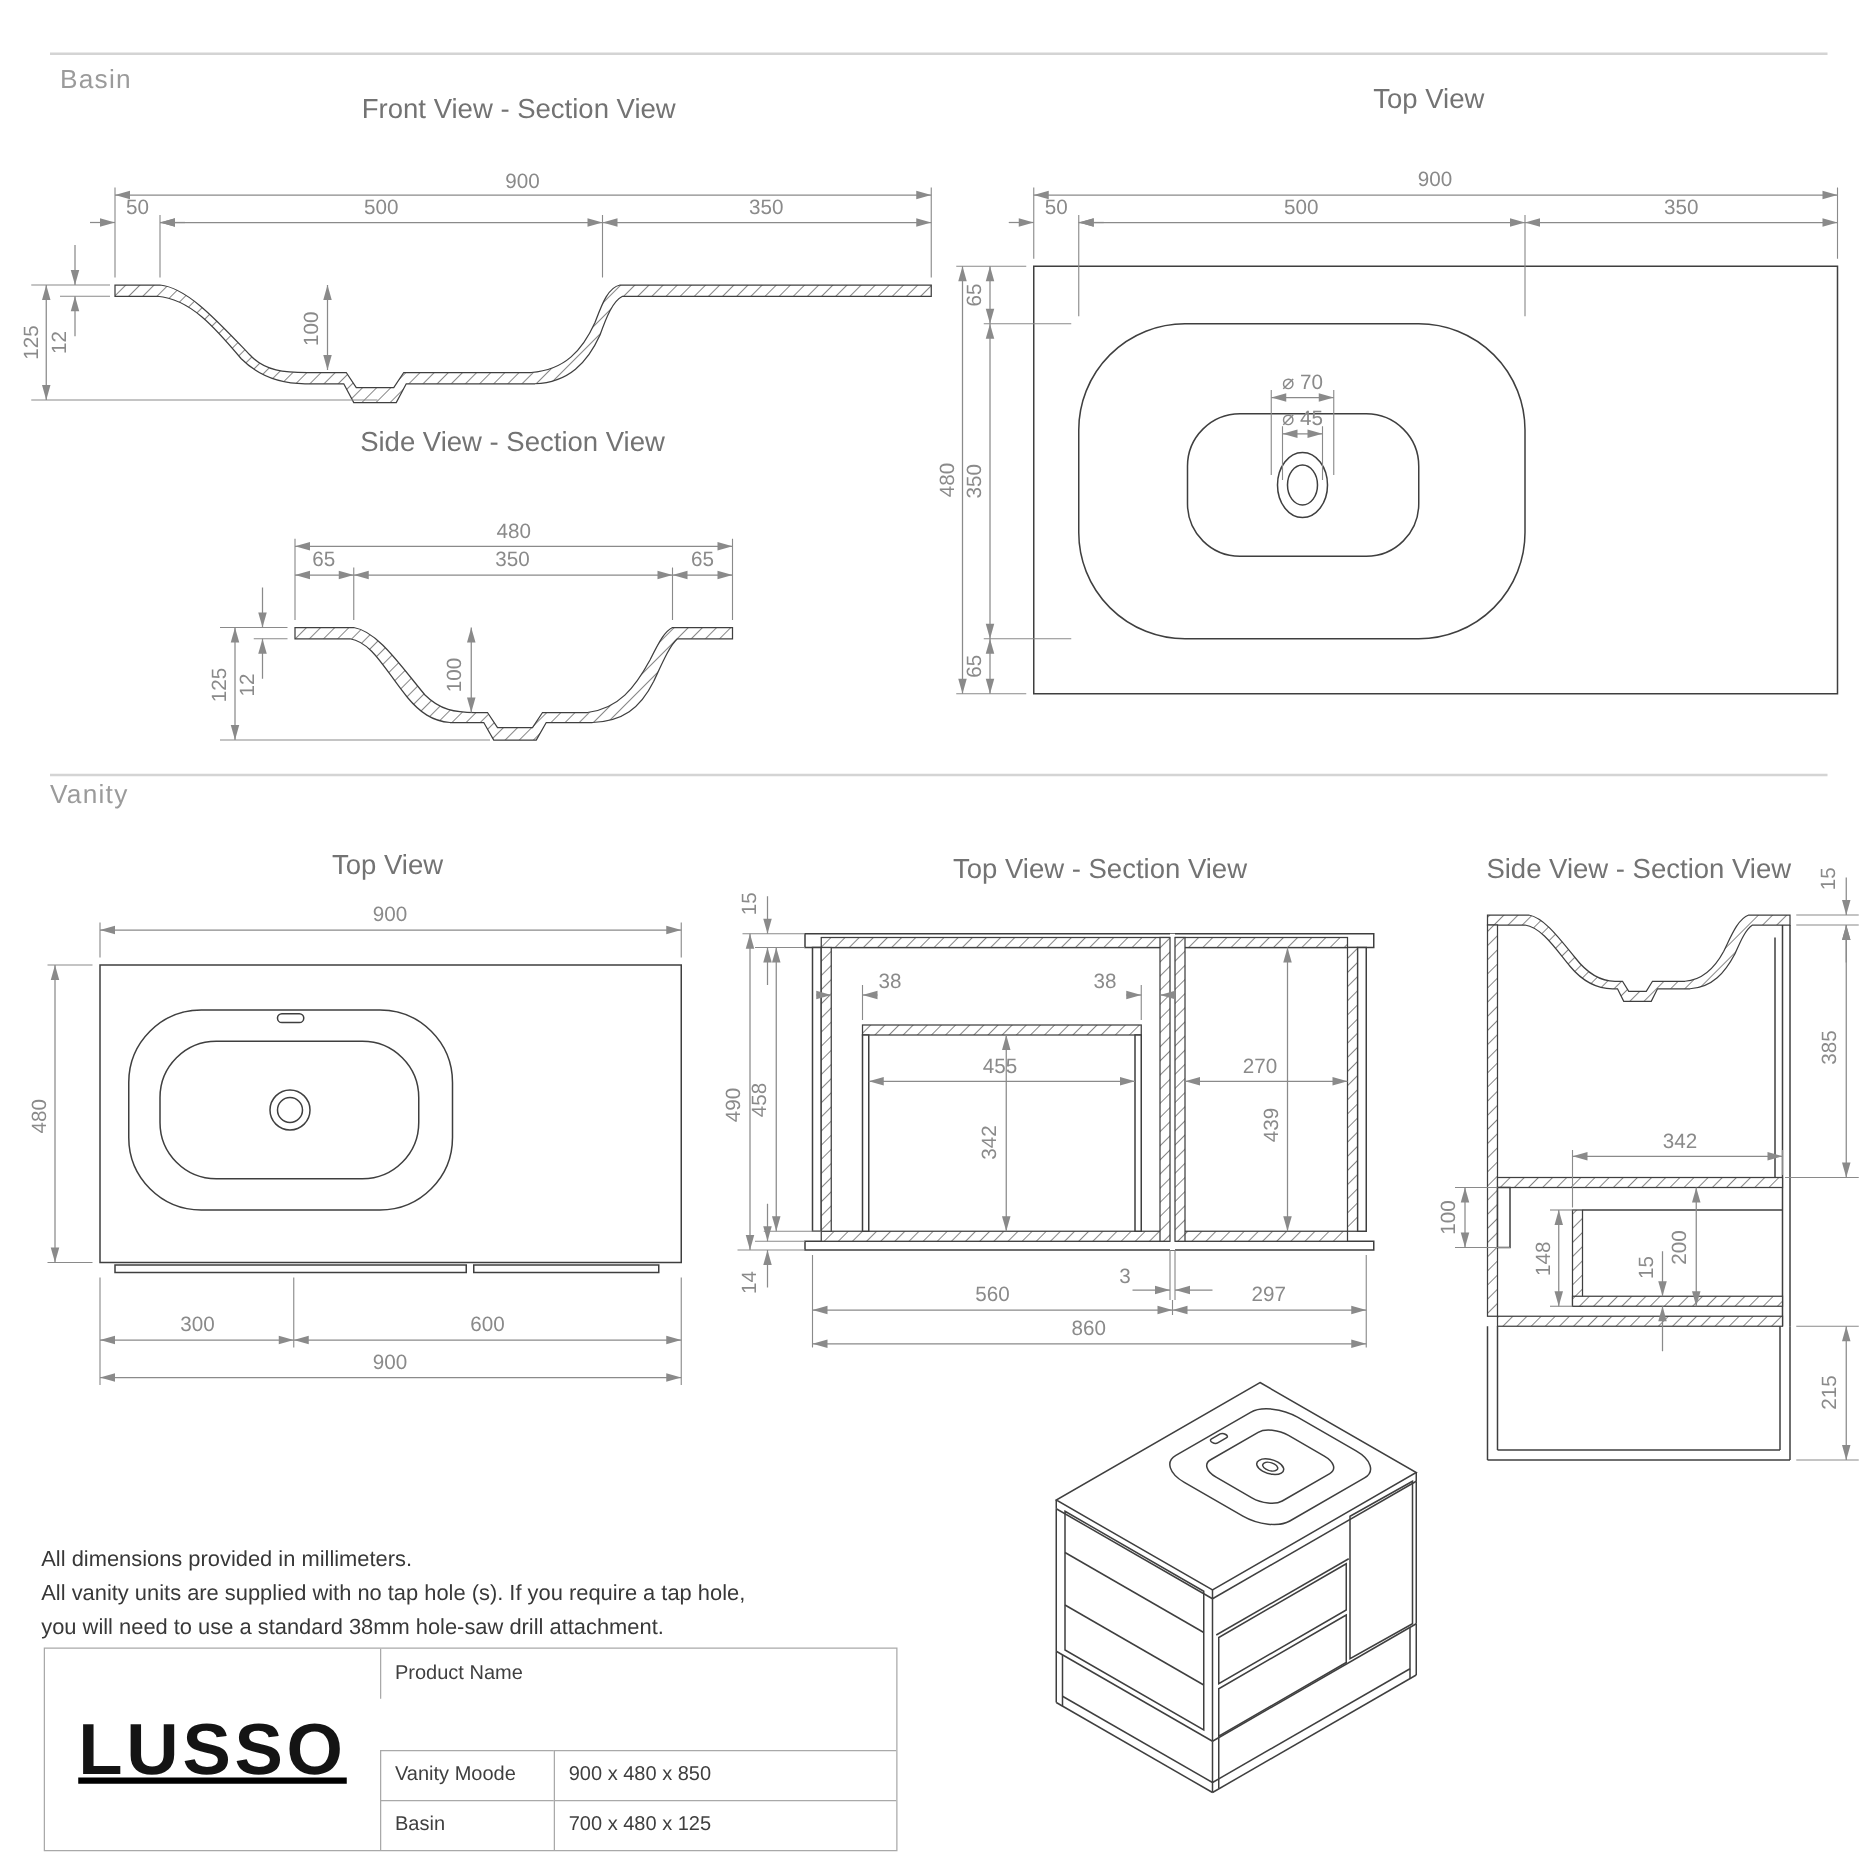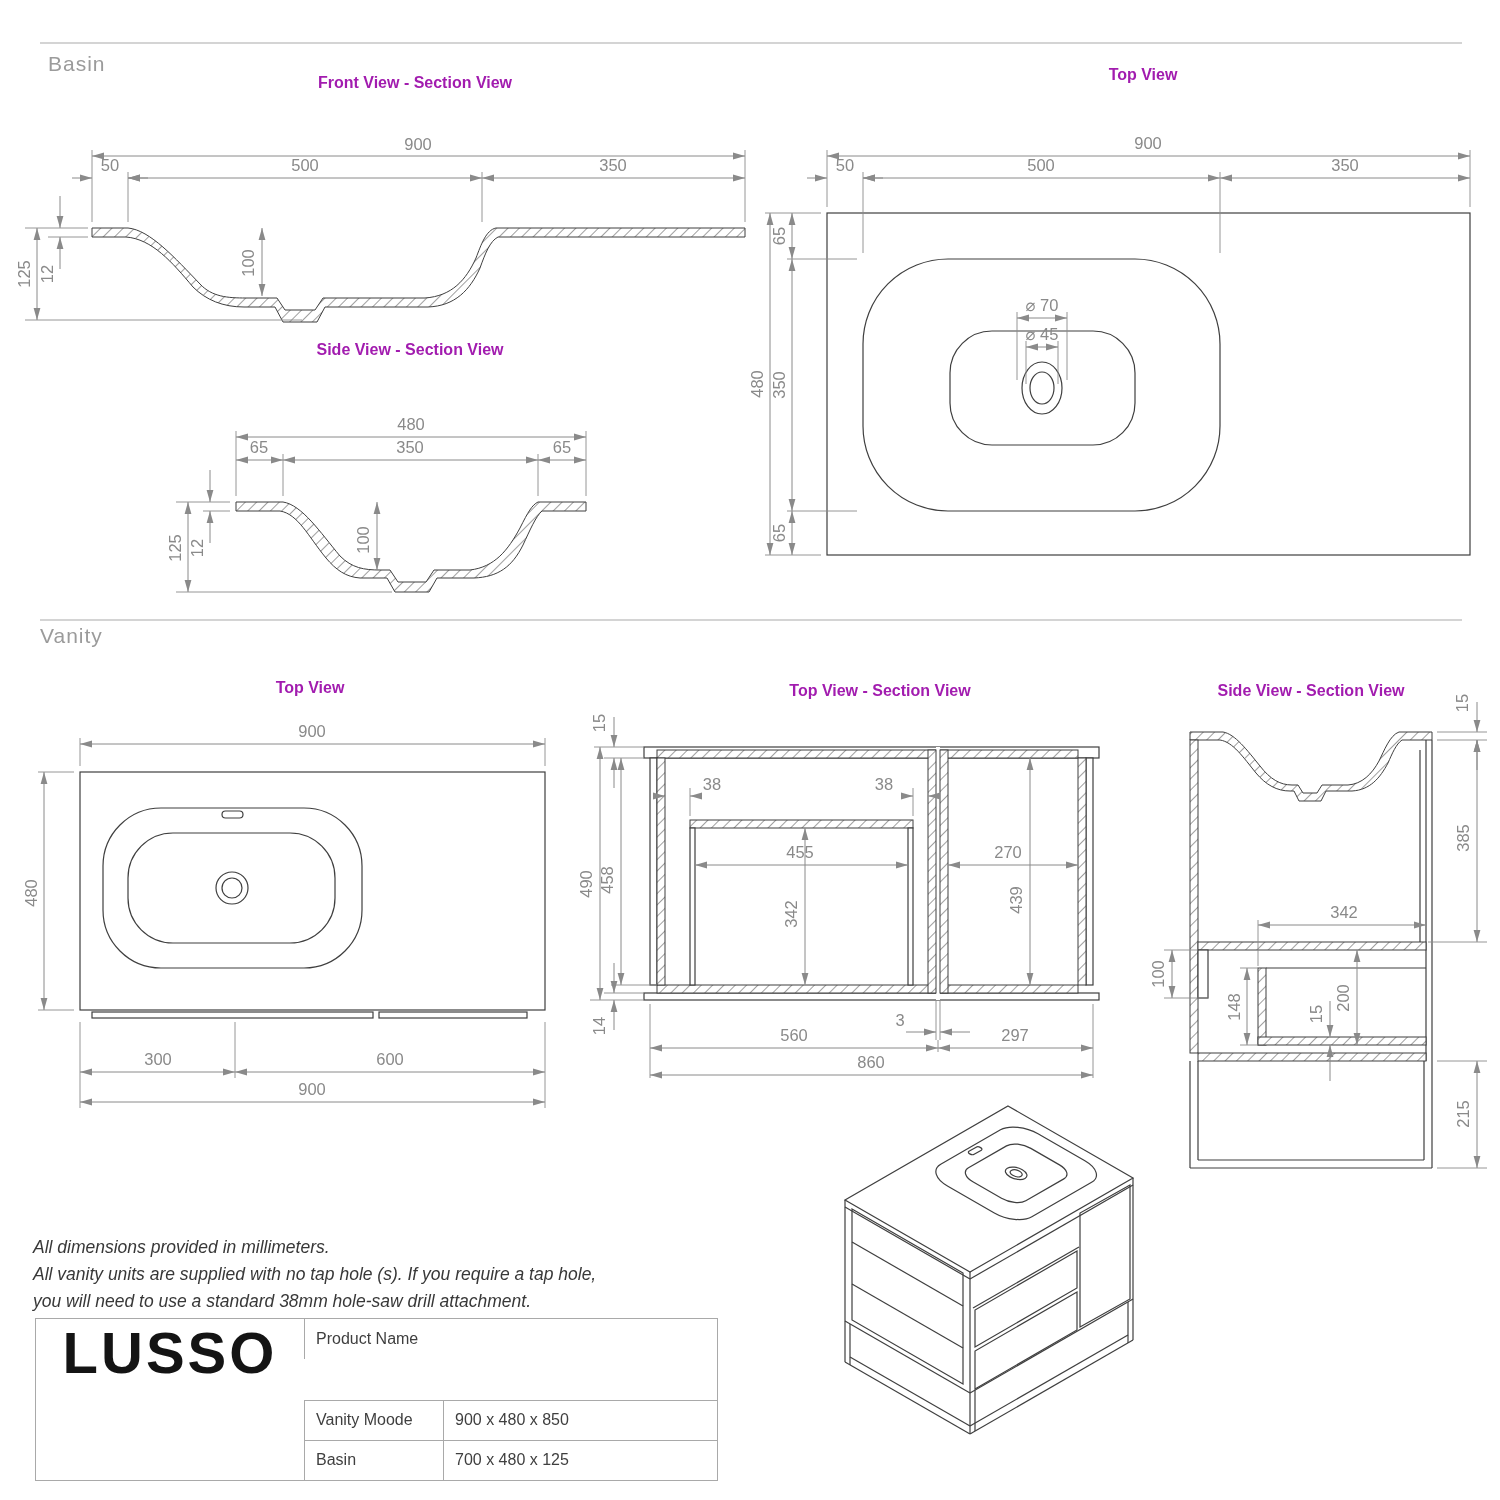--- a/index.html
+++ b/index.html
@@ -1,39 +1,39 @@
 <!DOCTYPE html>
 <html><head>
 <meta charset="utf-8">
 <style>
   html,body{margin:0;padding:0;background:#fff;}
   #page{position:relative;width:1500px;height:1500px;background:#fff;overflow:hidden;
         font-family:"Liberation Sans",sans-serif;}
   .rule{position:absolute;left:40px;width:1422px;height:1.5px;background:#d4d4d4;}
   .sec-label{position:absolute;font-size:21px;color:#9b9b9b;letter-spacing:1px;}
-  .vt{position:absolute;transform:translateX(-50%);font-weight:bold;font-size:16px;
-      color:#a21caf;white-space:nowrap;}
+  .vt{position:absolute;transform:translateX(-50%);font-weight:normal;font-size:22px;
+      color:#737373;white-space:nowrap;}
   svg{position:absolute;left:0;top:0;}
   .o{stroke:#3f3f3f;stroke-width:1.2;fill:none;}
   .of{stroke:#3f3f3f;stroke-width:1.2;fill:#fff;}
   .oh{stroke:#3f3f3f;stroke-width:1;fill:url(#hatch);}
   .d{stroke:#8a8a8a;stroke-width:1;fill:none;marker-start:url(#arr);marker-end:url(#arr);}
   .da{stroke:#8a8a8a;stroke-width:1;fill:none;marker-end:url(#arr);}
   .e{stroke:#8a8a8a;stroke-width:0.9;fill:none;}
   text.t{fill:#8a8a8a;font-family:"Liberation Sans",sans-serif;font-size:16.5px;text-anchor:middle;}
-  .notes{position:absolute;left:33px;top:1234px;width:640px;font-style:italic;
+  .notes{position:absolute;left:33px;top:1234px;width:640px;
          font-size:17.5px;line-height:27px;color:#383838;}
   .notes span{display:block;}
   .spec-table{position:absolute;left:35px;top:1318px;width:683px;height:163px;
       display:grid;grid-template-columns:268px 139px 1fr;grid-template-rows:repeat(4,1fr);
       border:1.5px solid #a9a9a9;box-sizing:border-box;}
   .tc{border-top:1.5px solid #a9a9a9;border-left:1.5px solid #a9a9a9;display:flex;
       align-items:center;padding-left:11px;font-size:16px;color:#3f3f3f;box-sizing:border-box;text-align:right;}
   .tc.r1{border-top:none;}
-  .logo-cell{grid-row:1/5;grid-column:1;display:flex;align-items:flex-start;justify-content:center;}
+  .logo-cell{grid-row:1/5;grid-column:1;display:flex;align-items:center;justify-content:center;text-decoration:underline;}
   .logo-cell span{font-size:58px;font-weight:bold;color:#141414;letter-spacing:3px;}
 </style>
 </head>
 <body>
 
 <div id="page">
 
   <div class="rule" style="top:42px"></div>
   <div class="rule" style="top:619px"></div>
 

